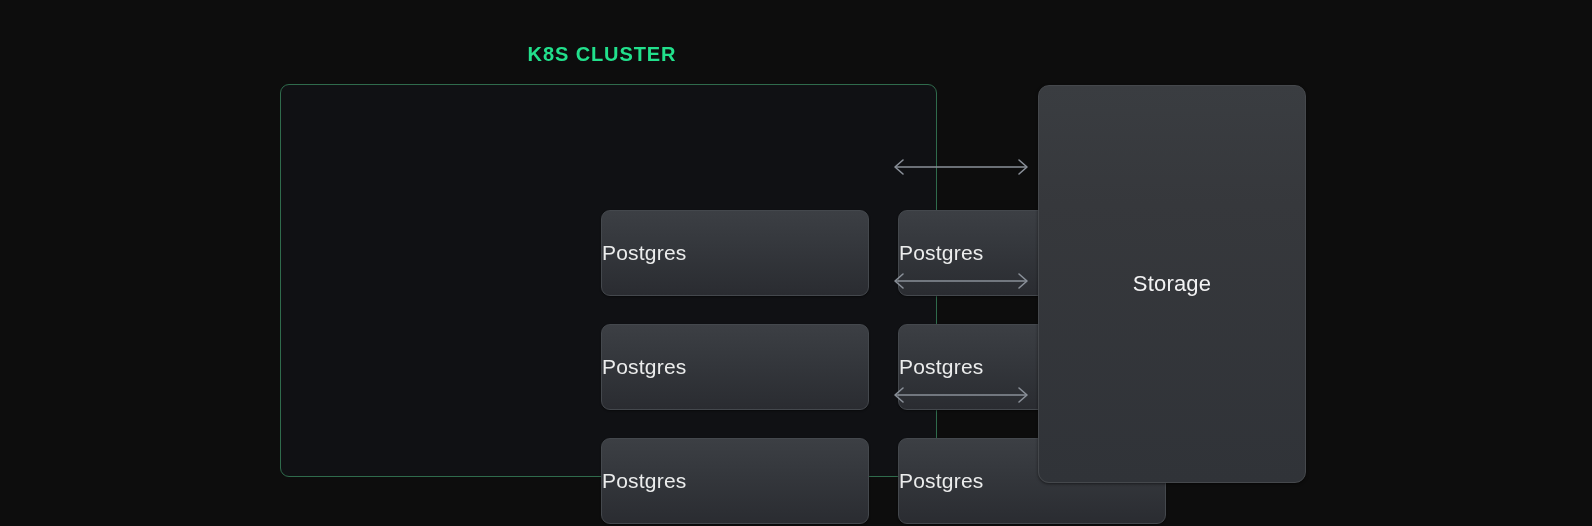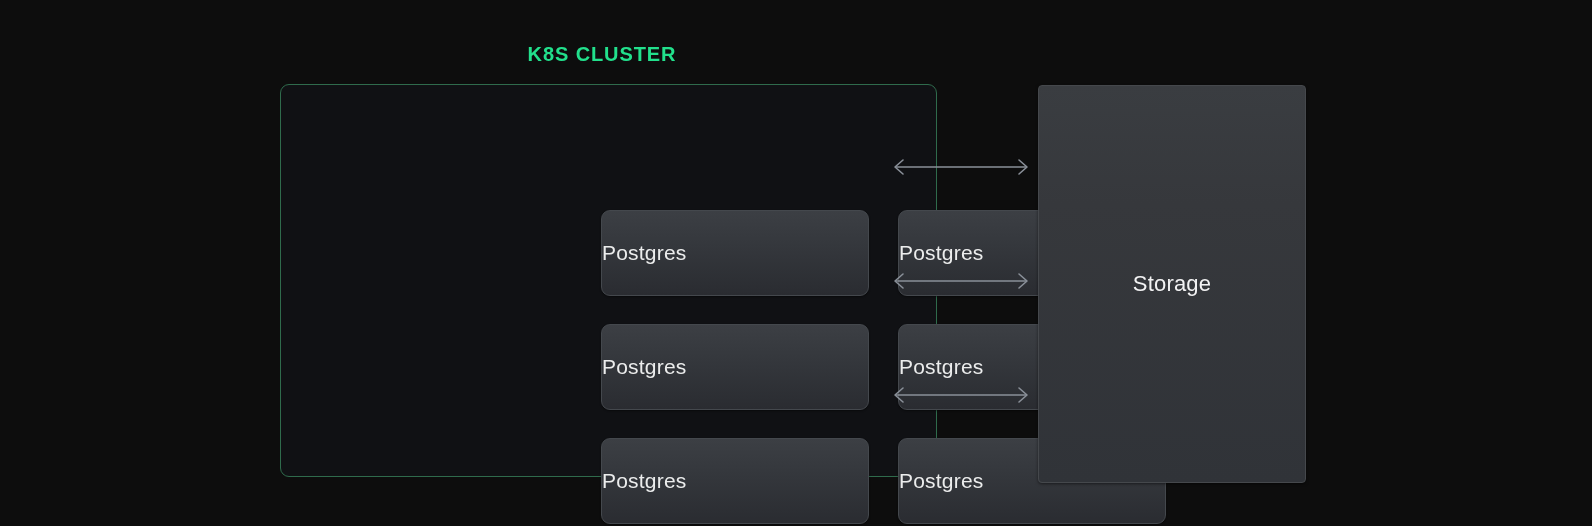--- a/index.html
+++ b/index.html
@@ -88,21 +88,21 @@
   .arrow-3 { top: 383px; }
 
   
   .storage-box {
     position: absolute;
     left: 1038px;
     top: 85px;
     width: 268px;
     height: 398px;
     box-sizing: border-box;
-    border-radius: 4px;
+    border-radius: 11px;
     border: 1px solid #45484c;
     background: linear-gradient(180deg, #3a3d41 0%, #36383c 30%, #303338 100%);
     display: flex;
     align-items: center;
     justify-content: center;
     box-shadow: 0 1px 3px rgba(0,0,0,0.5);
   }
   .storage-label {
     font-size: 22px;
     font-weight: 400;

